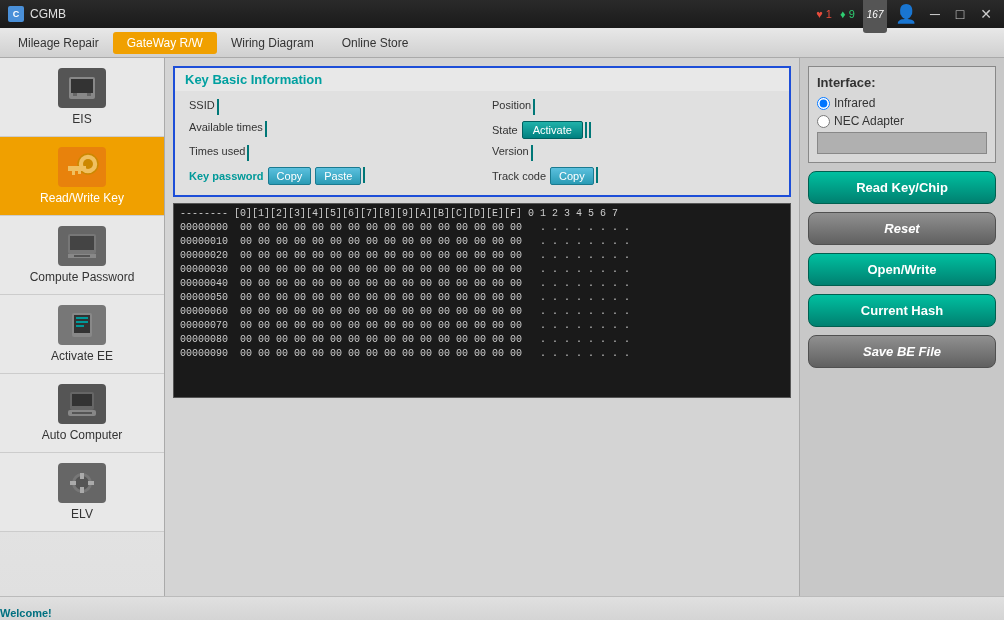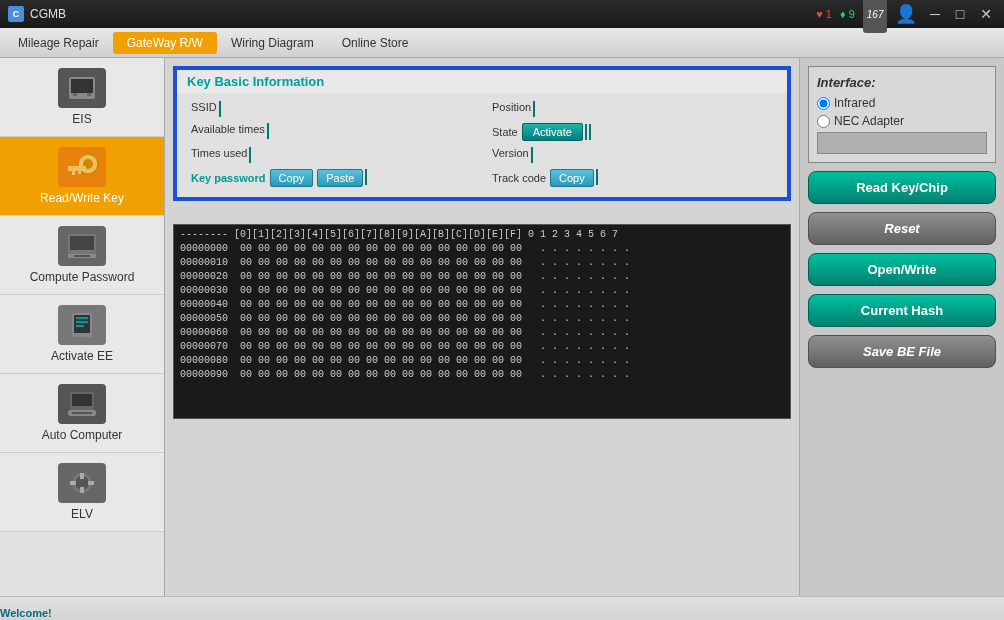--- a/index.html
+++ b/index.html
@@ -108,23 +108,23 @@
     
     #content {
       flex: 1;
       background: #d4d4d4;
       padding: 8px;
       overflow: hidden;
     }
 
     
     .panel-box {
-      border: 4px solid #1d4ed8;
+      border: 2px solid #1d4ed8;
       background: #5eead4;
-      margin-bottom: 23px;
+      margin-bottom: 6px;
     }
     .panel-title {
       color: #00a0a0;
       font-size: 13px;
       font-weight: bold;
       padding: 4px 10px;
       background: #e8e8e8;
     }
     .panel-content {
       padding: 8px 14px 10px;
@@ -187,21 +187,20 @@
       gap: 8px;
     }
     .interface-box {
       border: 1px solid #888;
       background: #d8d8d8;
       padding: 8px;
     }
     .interface-title {
       font-size: 13px; font-weight: bold; color: #333;
       margin-bottom: 6px;
-      font-style: italic;
     }
     .radio-row { display: flex; align-items: center; gap: 4px; margin-bottom: 4px; }
     .radio-row input[type=radio] { cursor: pointer; }
     .radio-label { font-size: 12px; color: #333; }
     .interface-input {
       width: 100%; height: 22px;
       background: #b0b0b0;
       border: 1px solid #888;
       margin-top: 4px;
     }

